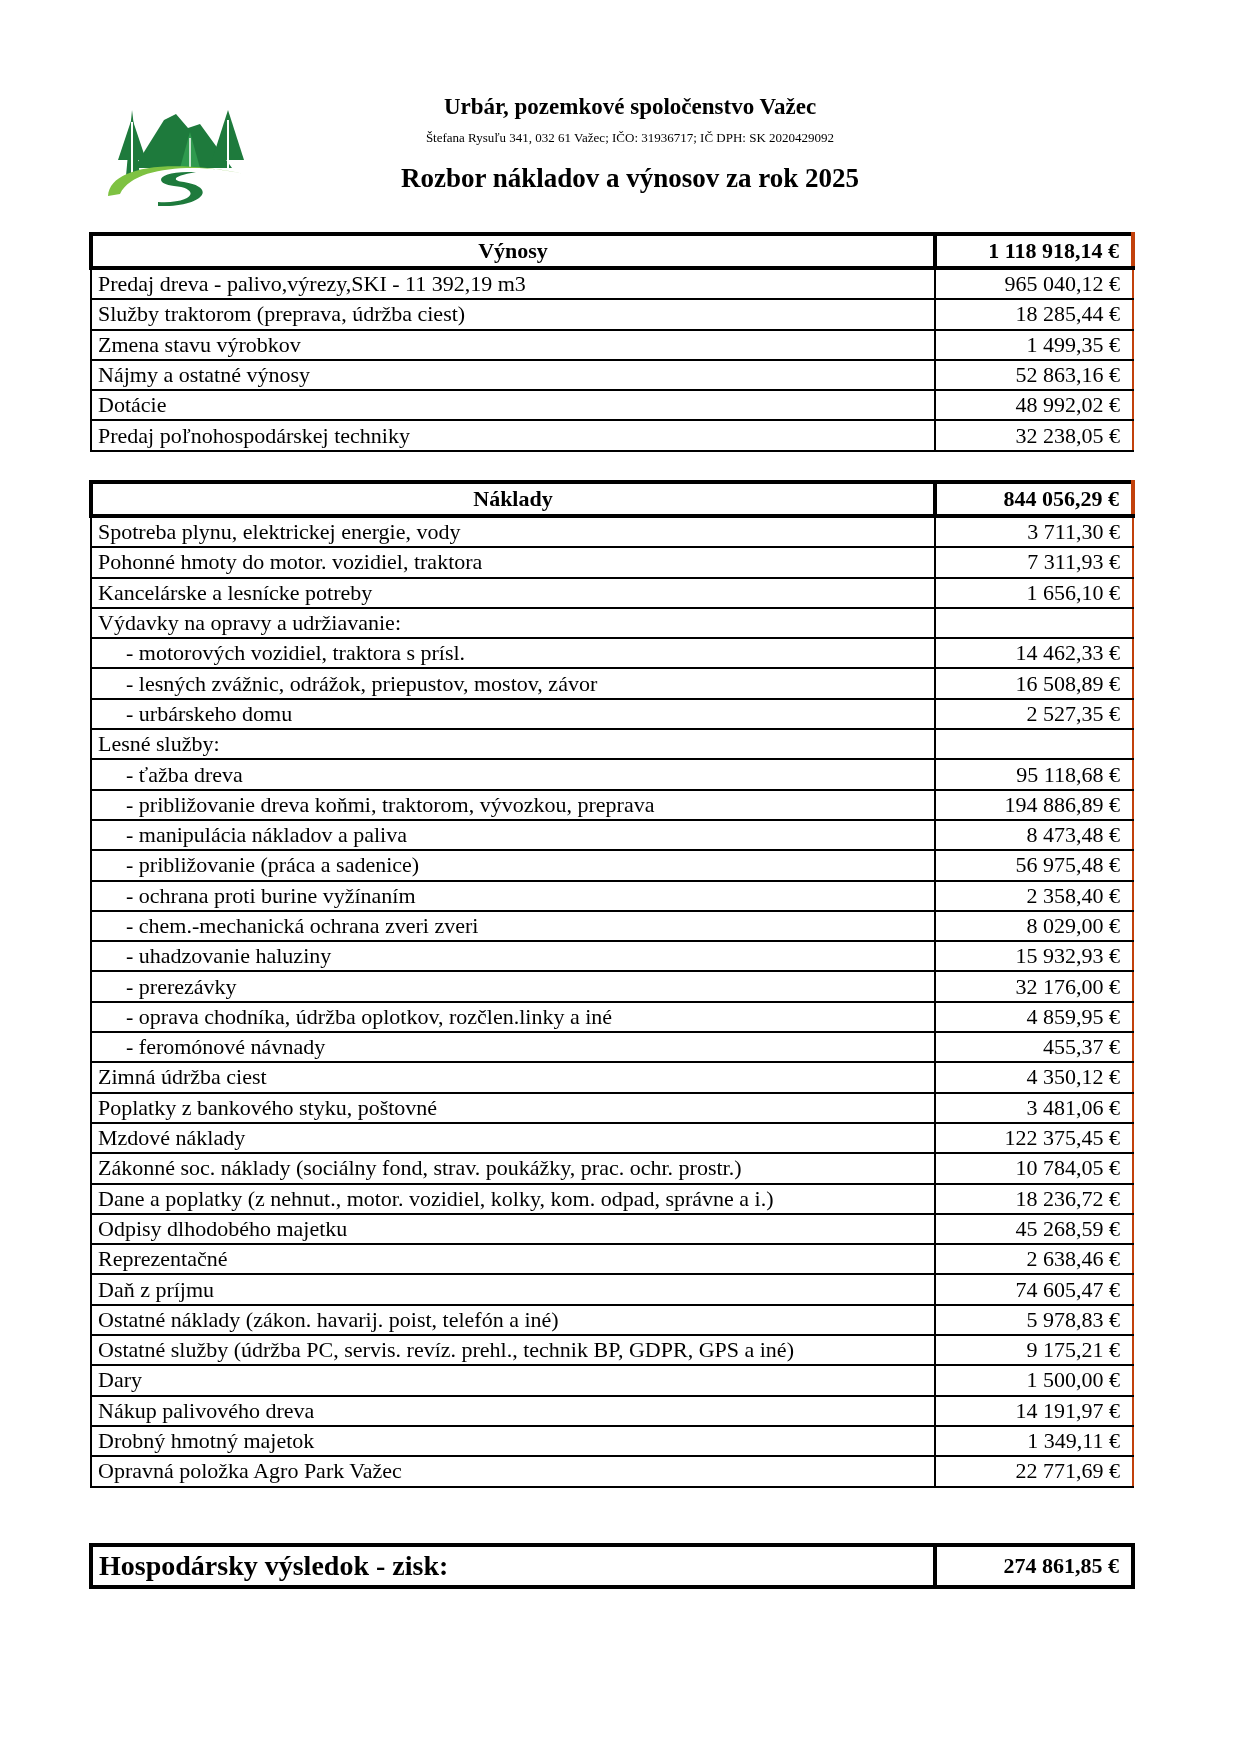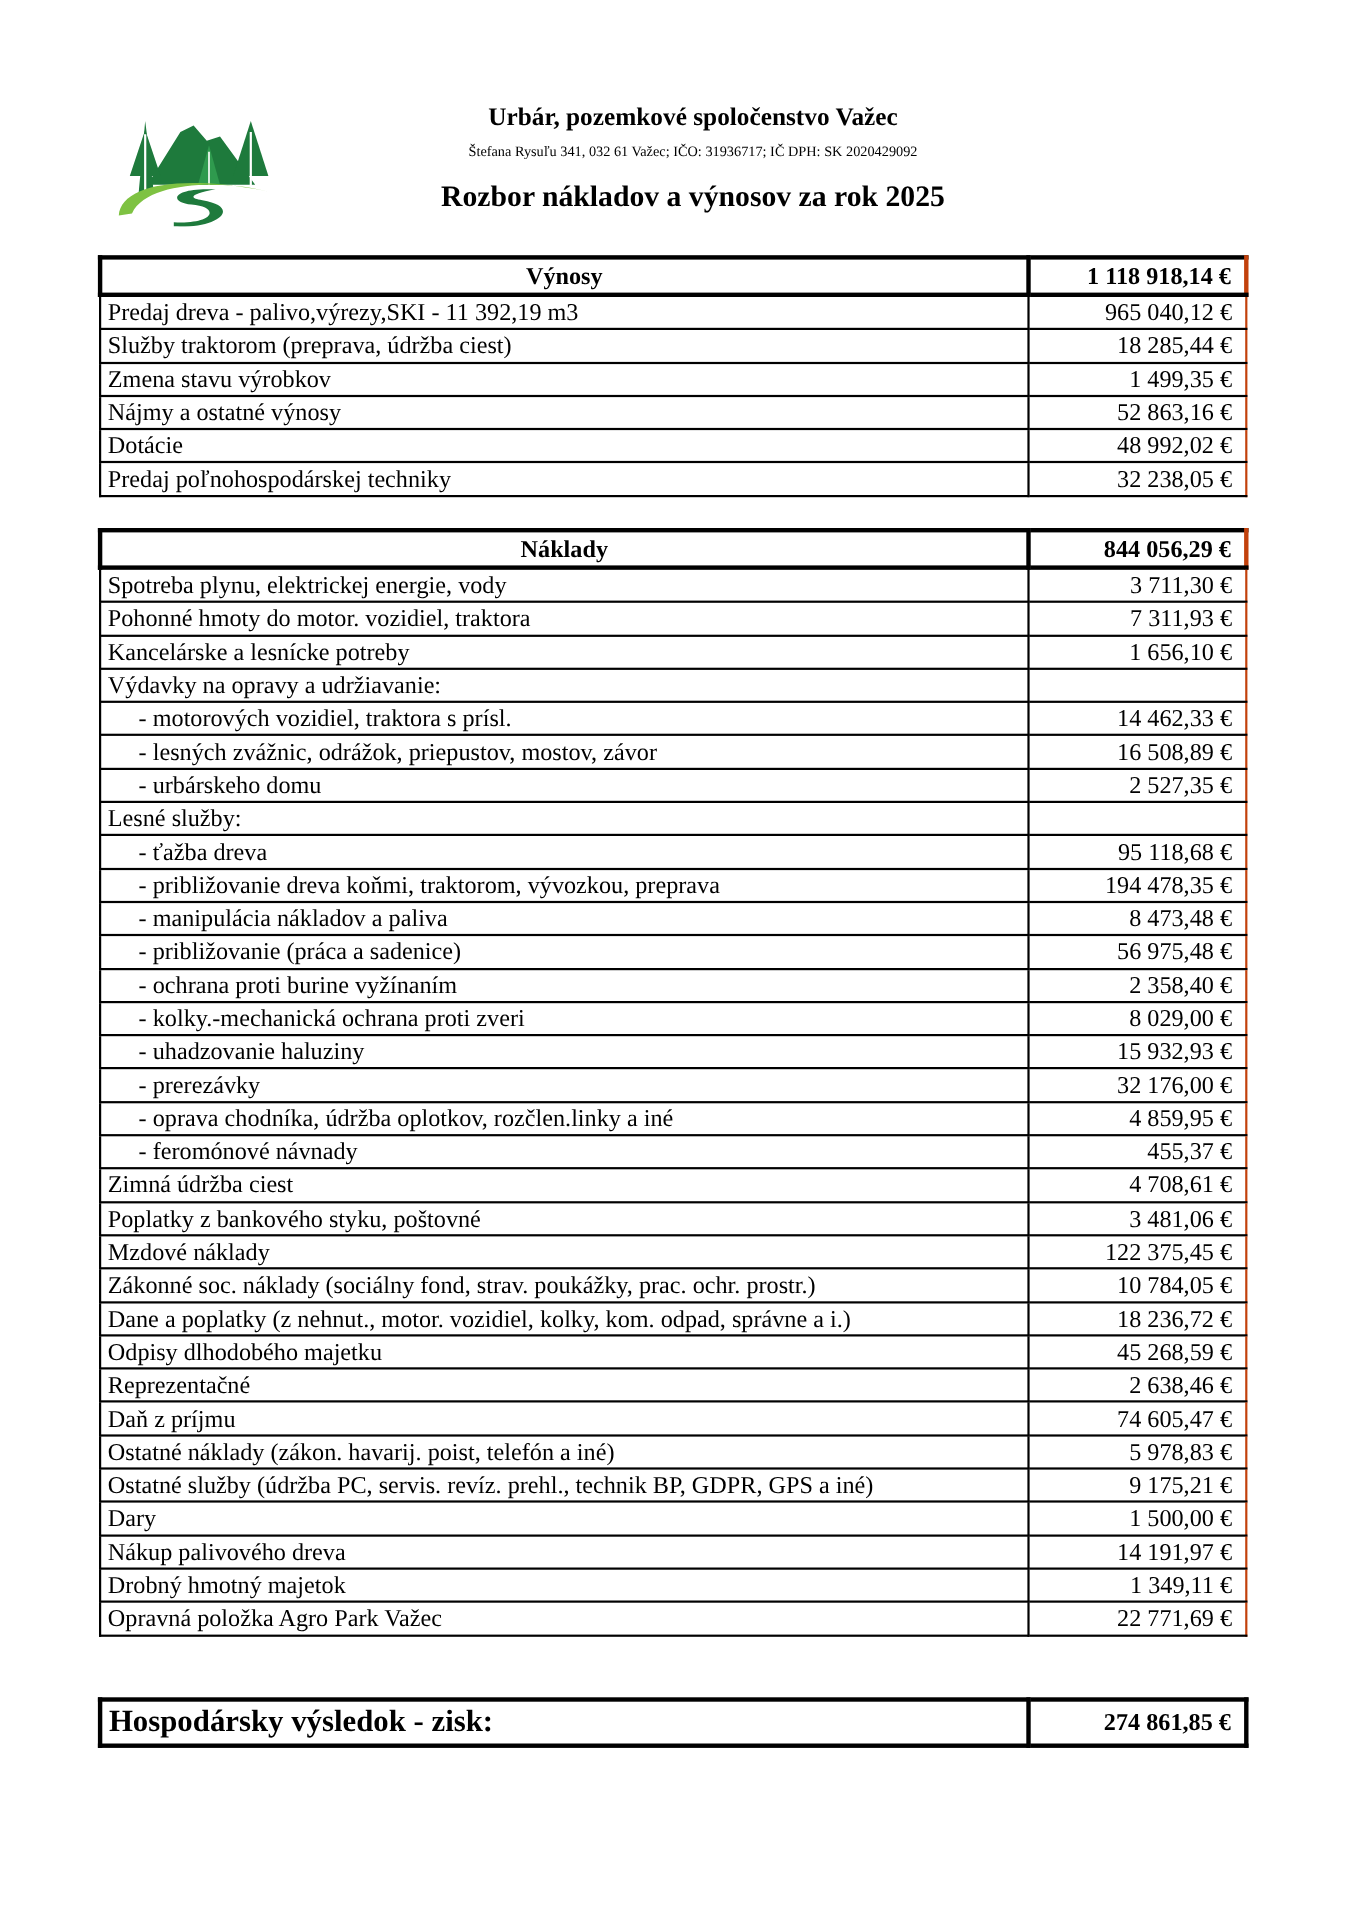--- a/index.html
+++ b/index.html
@@ -122,57 +122,57 @@
     <tr>
           <td class="lbl">Lesné služby:</td>
           <td class="val"></td>
         </tr>
     <tr>
           <td class="lbl sub">- ťažba dreva</td>
           <td class="val">95 118,68 €</td>
         </tr>
     <tr>
           <td class="lbl sub">- približovanie dreva koňmi, traktorom, vývozkou, preprava</td>
-          <td class="val">194 478,35 €</td>
+          <td class="val">194 886,89 €</td>
         </tr>
     <tr>
           <td class="lbl sub">- manipulácia nákladov a paliva</td>
           <td class="val">8 473,48 €</td>
         </tr>
     <tr>
           <td class="lbl sub">- približovanie (práca a sadenice)</td>
           <td class="val">56 975,48 €</td>
         </tr>
     <tr>
           <td class="lbl sub">- ochrana proti burine vyžínaním</td>
           <td class="val">2 358,40 €</td>
         </tr>
     <tr>
-          <td class="lbl sub">- kolky.-mechanická ochrana proti zveri</td>
+          <td class="lbl sub">- chem.-mechanická ochrana zveri zveri</td>
           <td class="val">8 029,00 €</td>
         </tr>
     <tr>
           <td class="lbl sub">- uhadzovanie haluziny</td>
           <td class="val">15 932,93 €</td>
         </tr>
     <tr>
           <td class="lbl sub">- prerezávky</td>
           <td class="val">32 176,00 €</td>
         </tr>
     <tr>
           <td class="lbl sub">- oprava chodníka, údržba oplotkov, rozčlen.linky a iné</td>
           <td class="val">4 859,95 €</td>
         </tr>
     <tr>
           <td class="lbl sub">- feromónové návnady</td>
           <td class="val">455,37 €</td>
         </tr>
     <tr>
           <td class="lbl">Zimná údržba ciest</td>
-          <td class="val">4 708,61 €</td>
+          <td class="val">4 350,12 €</td>
         </tr>
     <tr>
           <td class="lbl">Poplatky z bankového styku, poštovné</td>
           <td class="val">3 481,06 €</td>
         </tr>
     <tr>
           <td class="lbl">Mzdové náklady</td>
           <td class="val">122 375,45 €</td>
         </tr>
     <tr>

